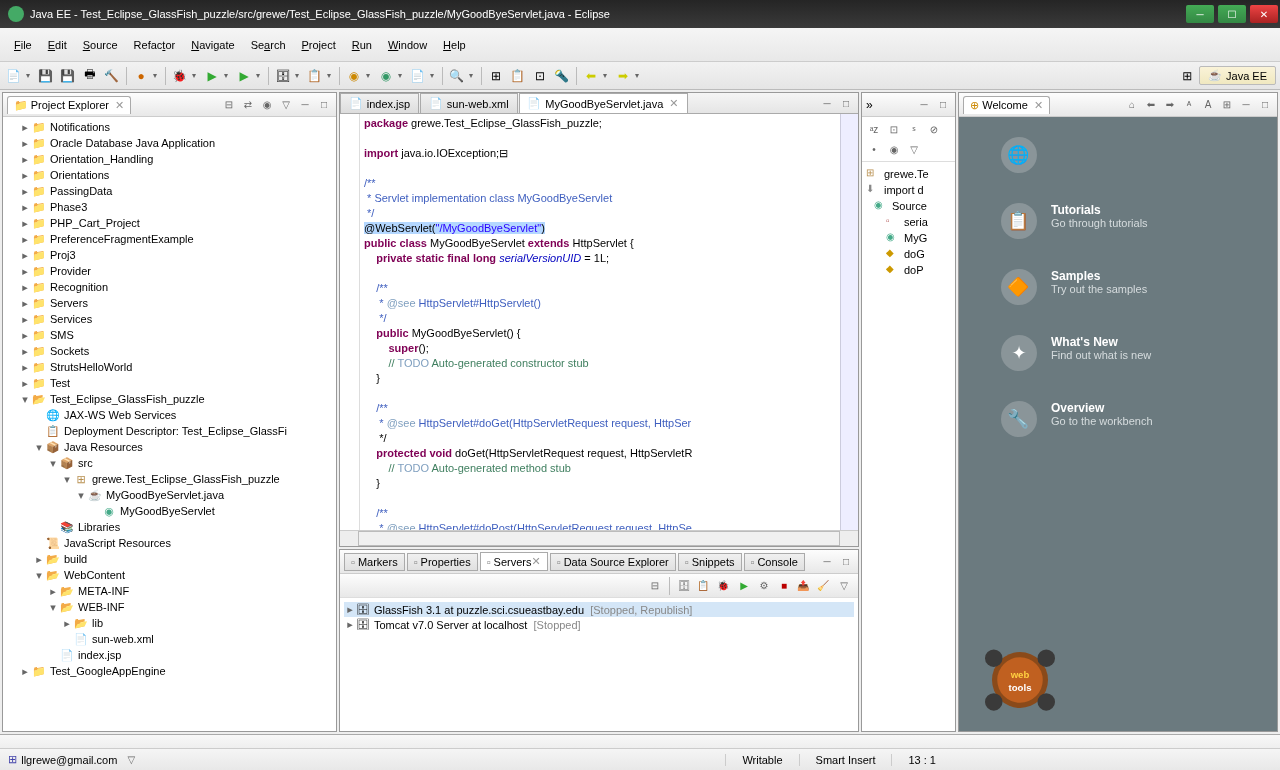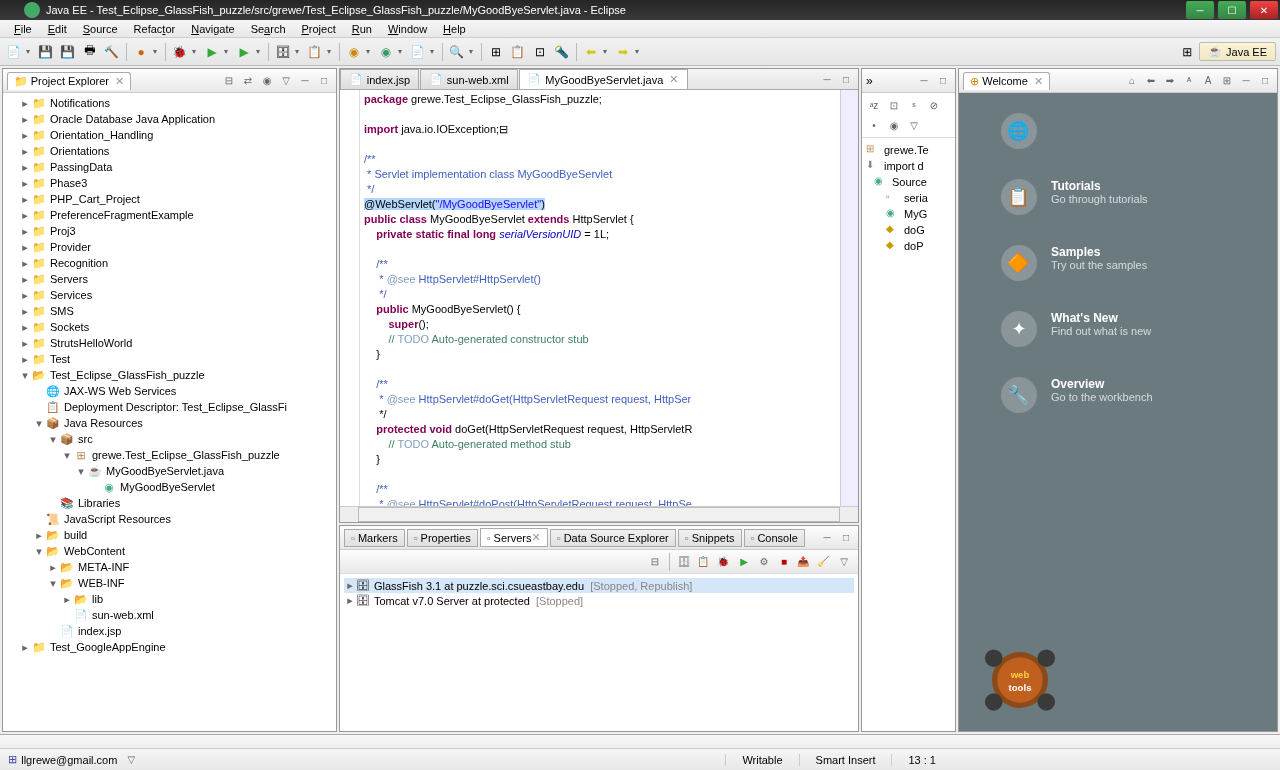--- a/index.html
+++ b/index.html
@@ -1,24 +1,24 @@
 <!DOCTYPE html>
 <html><head>
 <meta charset="utf-8">
 <style>
 * { margin: 0; padding: 0; box-sizing: border-box; font-family: Tahoma, Arial, sans-serif; font-size: 11px; }
 body { background: #fff; width: 1280px; height: 770px; overflow: hidden; display: flex; flex-direction: column; }
-.titlebar { height: 20px; background: linear-gradient(#252525, #3a3a3a); color: #fff; display: flex; align-items: center; padding-left: 24px; justify-content: space-between; }
+.titlebar { height: 28px; background: linear-gradient(#252525, #3a3a3a); color: #fff; display: flex; align-items: center; padding-left: 8px; justify-content: space-between; }
 .titlebar-icon { width: 16px; height: 16px; background: #4a6; border-radius: 50%; margin-right: 6px; }
 .win-controls { display: flex; }
 .win-btn { width: 28px; height: 18px; margin: 2px; display: flex; align-items: center; justify-content: center; font-size: 10px; border-radius: 2px; }
 .win-min { background: linear-gradient(#4a5,#384); }
 .win-max { background: linear-gradient(#4a5,#384); }
 .win-close { background: linear-gradient(#e44,#a22); }
-.menubar { height: 18px; background: linear-gradient(#f5f5f5,#e8e8e8); display: flex; align-items: center; padding: 0 6px; border-bottom: 1px solid #ccc; }
+.menubar { height: 34px; background: linear-gradient(#f5f5f5,#e8e8e8); display: flex; align-items: center; padding: 0 6px; border-bottom: 1px solid #ccc; }
 .menubar span { padding: 2px 8px; cursor: default; }
 .menubar u { text-decoration: underline; }
 .toolbar { height: 28px; background: linear-gradient(#f2f2f2,#e5e5e5); display: flex; align-items: center; padding: 0 4px; border-bottom: 1px solid #bbb; gap: 2px; }
 .tb-icon { width: 20px; height: 20px; display: flex; align-items: center; justify-content: center; border-radius: 2px; font-size: 12px; }
 .tb-sep { width: 1px; height: 18px; background: #bbb; margin: 0 2px; }
 .tb-drop { width: 8px; font-size: 8px; color: #666; }
 .workspace { flex: 1; display: flex; background: #eee; }
 .panel { background: #fff; border: 1px solid #999; display: flex; flex-direction: column; }
 .panel-header { height: 24px; background: linear-gradient(#fdfdfd,#e8e8e8); display: flex; align-items: center; padding: 0 4px; border-bottom: 1px solid #ccc; }
 .panel-tab { display: flex; align-items: center; padding: 2px 6px; background: #fff; border: 1px solid #aaa; border-bottom: none; border-radius: 3px 3px 0 0; margin-right: 2px; }
@@ -414,21 +414,21 @@
         <div class="tool-icon" style="color:#396">🐞</div>
         <div class="tool-icon" style="color:#3a3">▶</div>
         <div class="tool-icon">⚙</div>
         <div class="tool-icon" style="color:#b00">■</div>
         <div class="tool-icon">📤</div>
         <div class="tool-icon">🧹</div>
         <div class="tool-icon">▽</div>
       </div>
       <div class="server-list" id="server-list">
           <div class="server-row" style="background: rgb(212, 230, 247);"><span class="tree-toggle">▸</span><span style="margin-right:4px">🗄</span><span>GlassFish 3.1 at puzzle.sci.csueastbay.edu</span>&nbsp;&nbsp;<span class="server-status">[Stopped, Republish]</span></div>
-          <div class="server-row"><span class="tree-toggle">▸</span><span style="margin-right:4px">🗄</span><span>Tomcat v7.0 Server at protected</span>&nbsp;&nbsp;<span class="server-status">[Stopped]</span></div>
+          <div class="server-row"><span class="tree-toggle">▸</span><span style="margin-right:4px">🗄</span><span>Tomcat v7.0 Server at localhost</span>&nbsp;&nbsp;<span class="server-status">[Stopped]</span></div>
         </div>
     </div>
   </div>
 
   <div class="panel outline-panel">
     <div class="panel-header" style="justify-content:space-between">
       <span style="font-size:12px">»</span>
       <div class="panel-tools">
         <div class="tool-icon">─</div>
         <div class="tool-icon">□</div>

